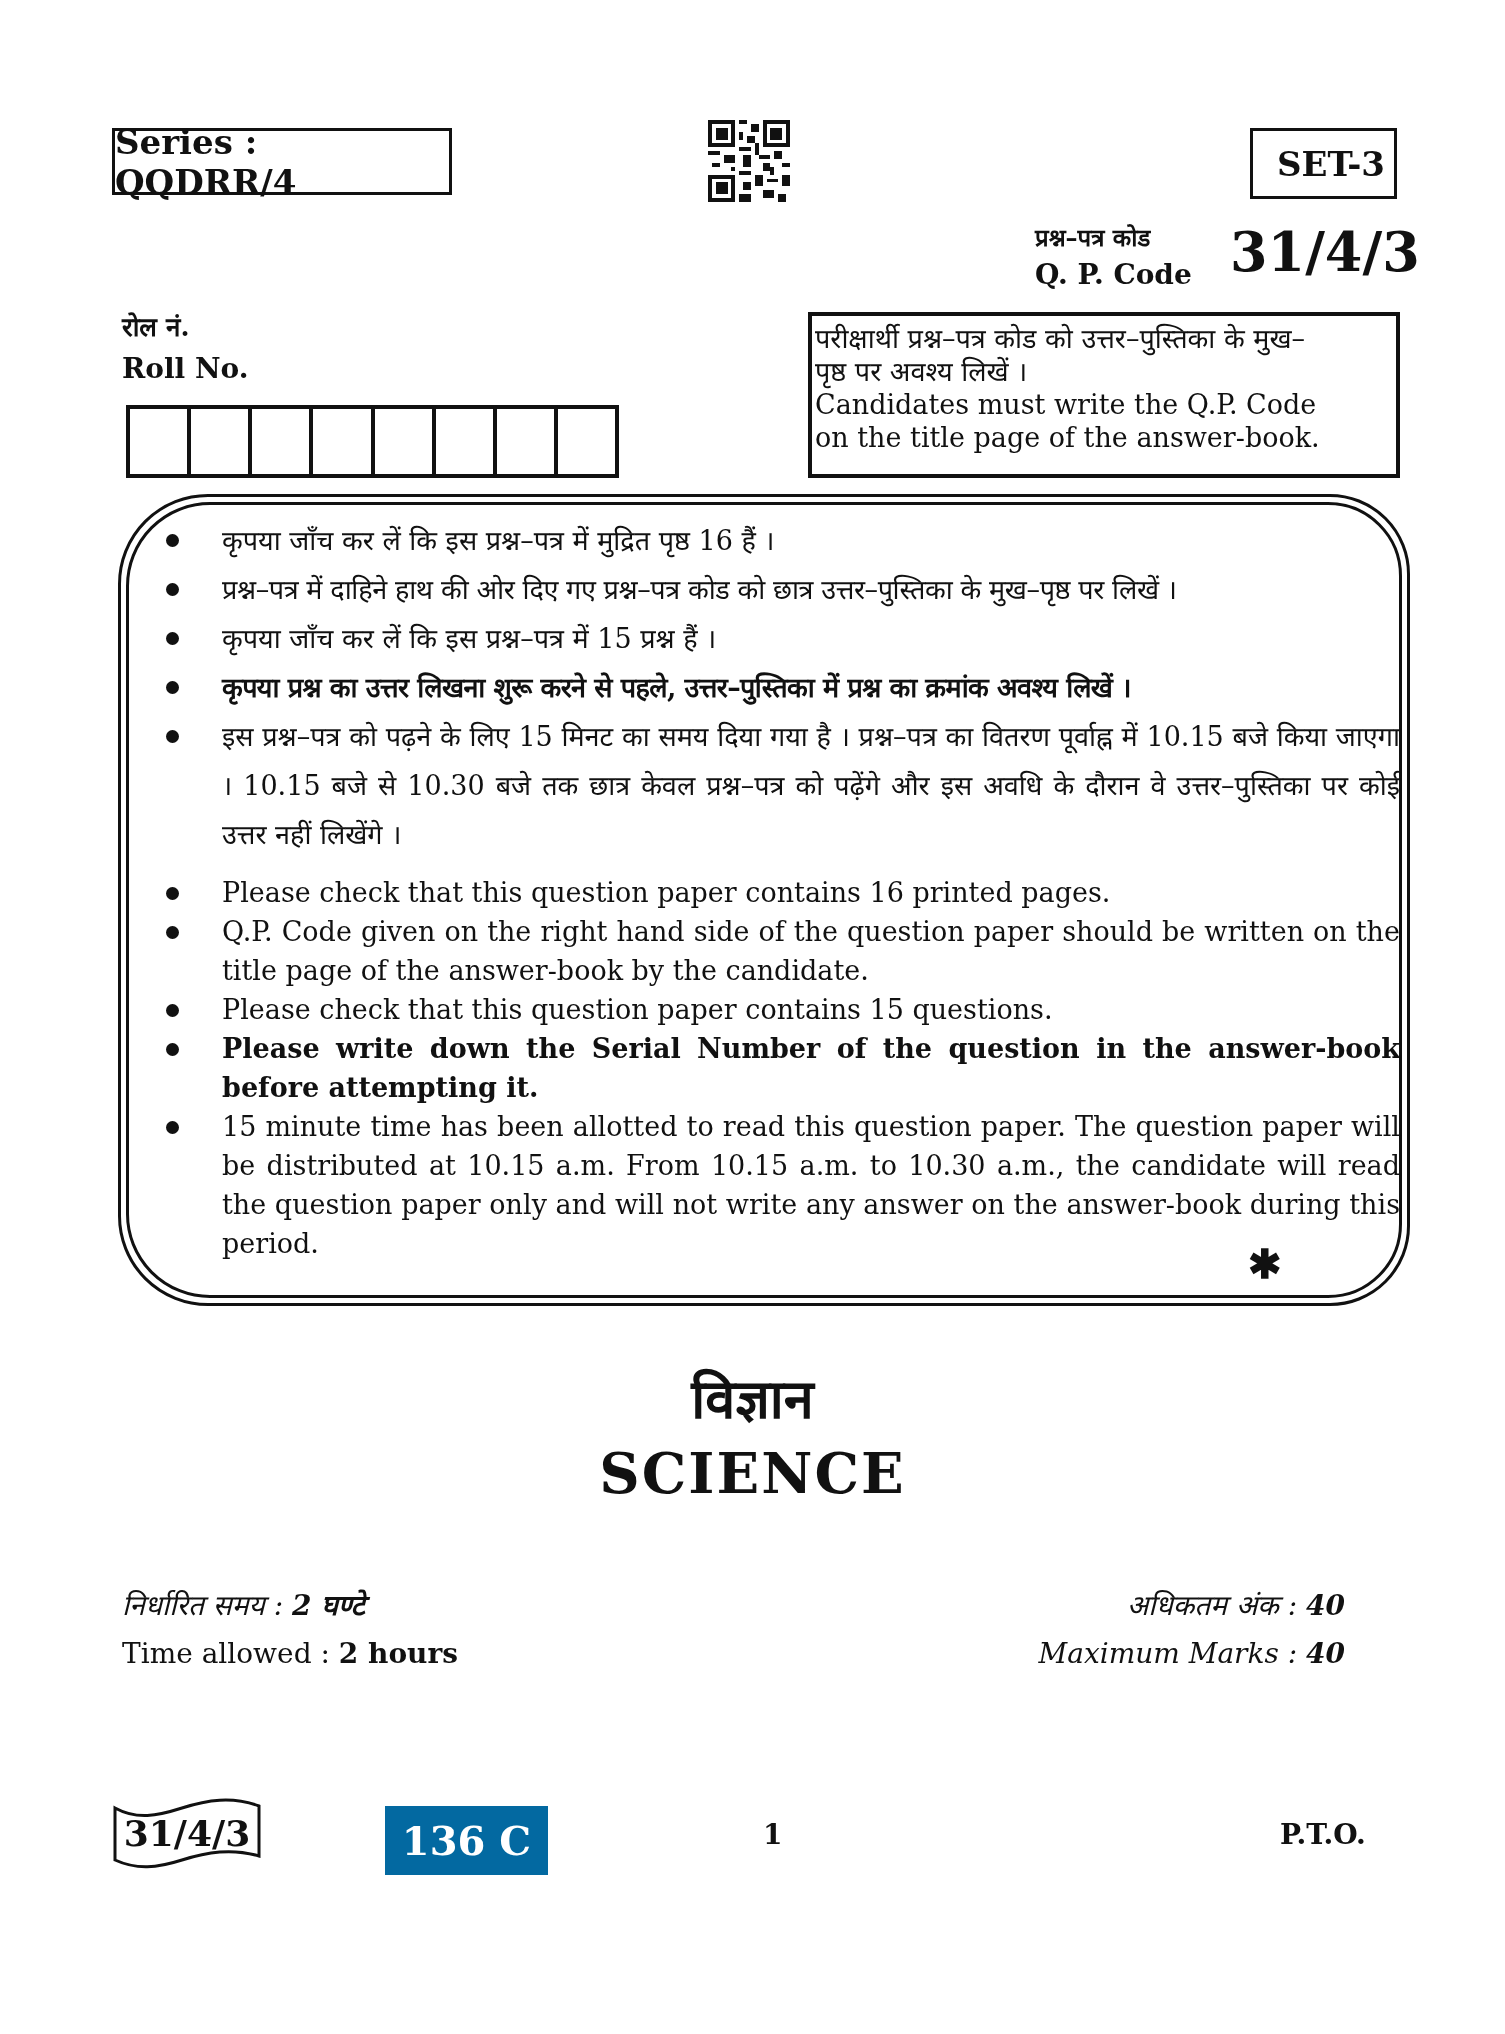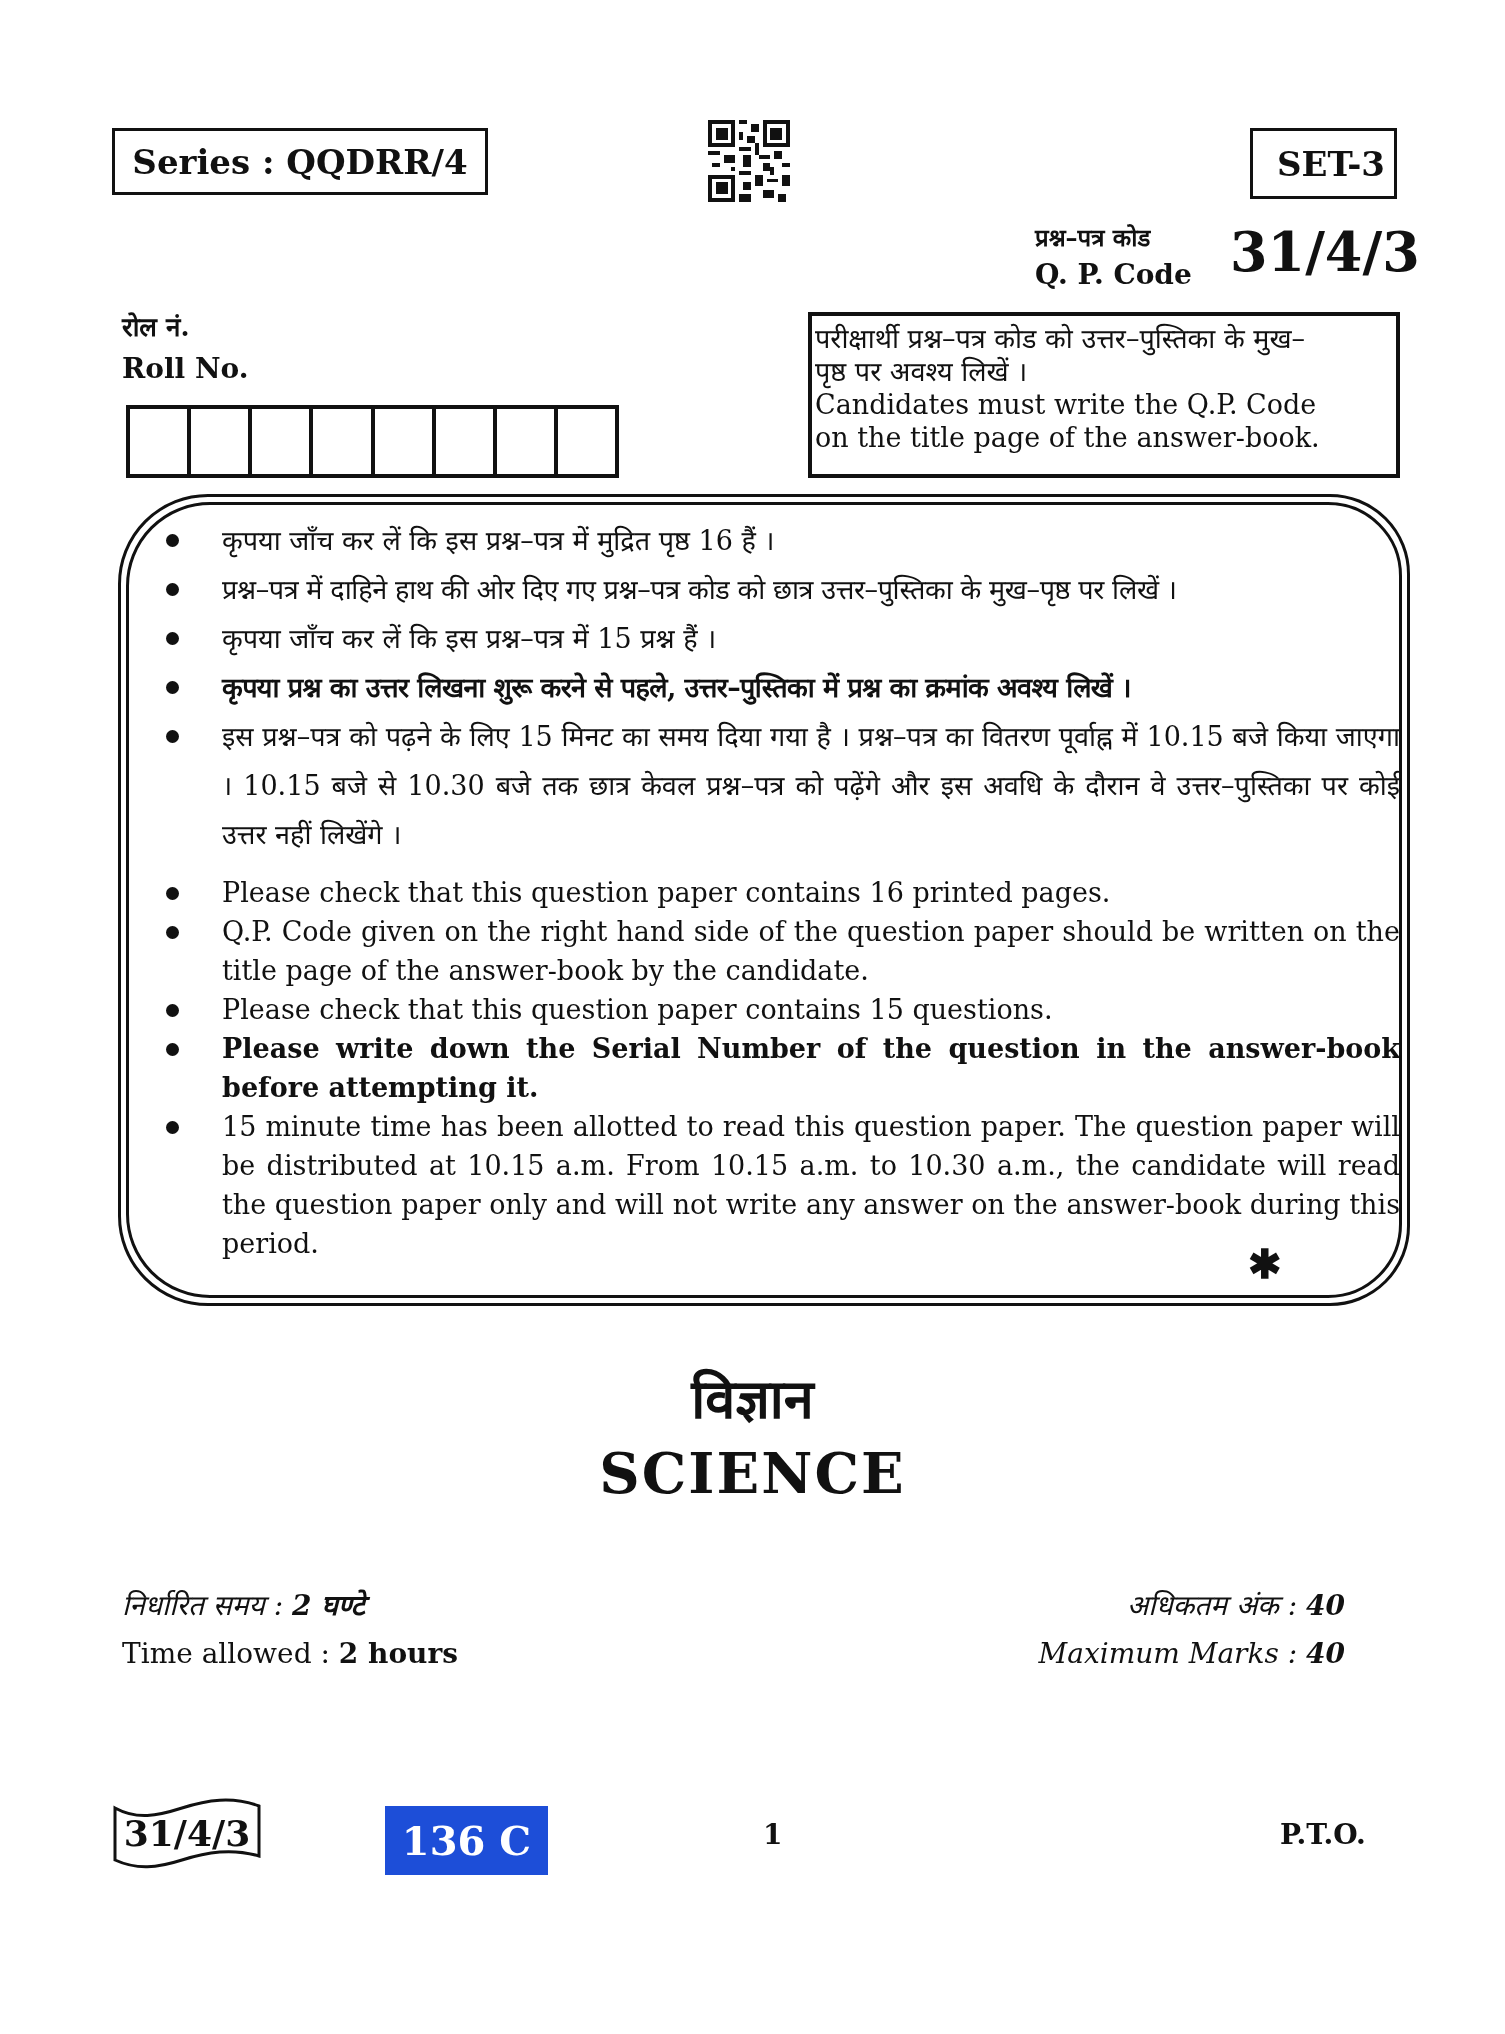--- a/index.html
+++ b/index.html
@@ -1,19 +1,19 @@
 <!DOCTYPE html>
 <html><head>
 <meta charset="utf-8">
 <style>
   html, body { margin:0; padding:0; background:#ffffff; }
   body { width:1505px; height:2034px; position:relative; overflow:hidden;
          font-family:"DejaVu Serif","Liberation Serif",serif; color:#111; }
   .abs { position:absolute; }
-  .series-box { left:112px; top:128px; width:376px; height:67px; border:3px solid #111;
+  .series-box { left:112px; top:128px; width:340px; height:67px; border:3px solid #111;
                 box-sizing:border-box; display:flex; align-items:center; justify-content:center;
                 font-weight:bold; font-size:34px; letter-spacing:0px; }
   .qr { left:708px; top:120px; width:82px; height:82px; }
   .set-box { left:1250px; top:128px; width:147px; height:71px; border:3px solid #111;
              box-sizing:border-box; display:flex; align-items:center; justify-content:center;
              font-weight:bold; font-size:34px;padding-left:15px; }
   .qp-hindi { left:1035px; top:225px; font-weight:bold; font-size:24px; line-height:26px; }
   .qp-eng { left:1035px; top:258px; font-weight:bold; font-size:28px; }
   .qp-code { left:1230px; top:222px; font-weight:bold; font-size:54px; line-height:60px; }
   .roll-hindi { left:122px; top:308px; font-weight:bold; font-size:26px; }
@@ -40,21 +40,21 @@
   .asterisk { left:1248px; top:1240px; font-size:40px; font-weight:bold; }
   .title-hi { left:0; width:1505px; top:1360px; text-align:center; font-weight:bold; font-size:54px; }
   .title-en { left:0; width:1505px; top:1440px; text-align:center; font-weight:bold; font-size:56px; letter-spacing:2px; }
   .time-hi { left:122px; top:1585px; font-style:italic; font-size:28px; }
   .time-en { left:122px; top:1637px; font-size:28px; }
   .marks-hi { right:160px; top:1585px; font-style:italic; font-size:28px; }
   .marks-en { right:160px; top:1637px; font-style:italic; font-size:28px; }
   .marks-val { font-weight:bold; }
   .foot-flag { left:112px; top:1798px; width:150px; height:74px; }
   .foot-flag-text { left:112px; top:1812px; width:150px; text-align:center; font-weight:bold; font-size:36px; }
-  .foot-black { left:385px; top:1806px; width:163px; height:69px; background:#1d4ed8; color:#fff;
+  .foot-black { left:385px; top:1806px; width:163px; height:69px; background:#0369a1; color:#fff;
                 display:flex; align-items:center; justify-content:center; font-weight:bold; font-size:40px; }
   .page-num { left:763px; top:1818px; font-weight:bold; font-size:28px; }
   .pto { left:1280px; top:1818px; font-weight:bold; font-size:28px; }
 </style>
 </head>
 <body>
 
 <div class="abs series-box">Series : QQDRR/4</div>
 
 <svg class="abs qr" viewBox="0 0 21 21" shape-rendering="crispEdges">

